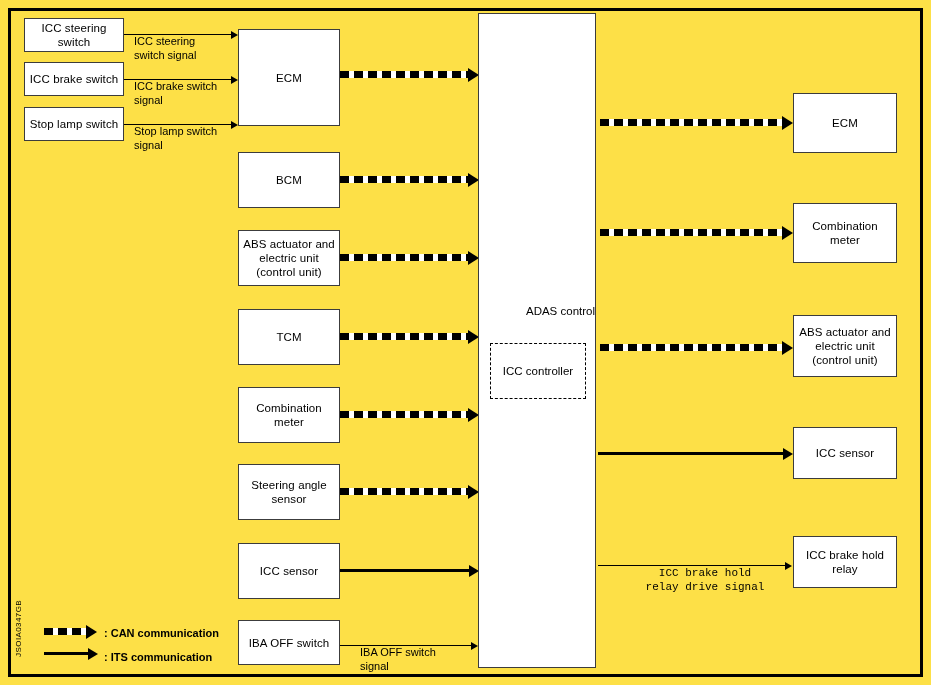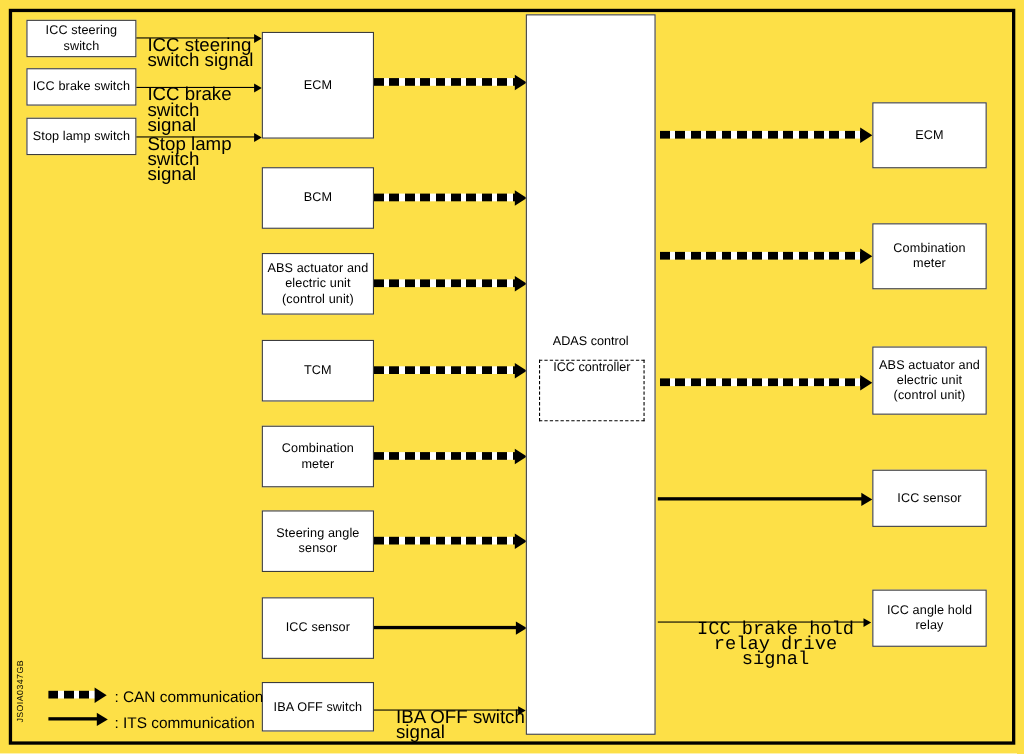--- a/index.html
+++ b/index.html
@@ -53,25 +53,26 @@
     font-size:11.5px;
     line-height:14px;
     color:#000;
   }
   .icc-ctrl{
     position:absolute;
     box-sizing:border-box;
     border:1px dashed #000000;
     background:#ffffff;
     display:flex;
-    align-items:flex-start;
+    align-items:center;
     justify-content:center;
     font-size:11.5px;
     color:#000;
     text-align:center;
+    margin-top:16px;
   }
 
   
   
   .line-thin{
     position:absolute;
     height:1px;
     background:#000000;
   }
   
@@ -109,30 +110,30 @@
     position:absolute;
     width:0;height:0;
     border-top:7px solid transparent;
     border-bottom:7px solid transparent;
     border-left:11px solid #000000;
   }
 
   
   .sig{
     position:absolute;
-    font-size:17px;
+    font-size:11px;
     line-height:14px;
     color:#000000;
     text-align:left;
     white-space:pre-line;
   }
   .sig.center{text-align:center;font-family:Liberation Mono, monospace;}
 
   
-  .legend-row{position:absolute;font-size:14px;color:#000;line-height:14px;}
+  .legend-row{position:absolute;font-size:11px;color:#000;line-height:14px;font-weight:bold;}
 
   
   .fig-code{
     position:absolute;
     font-size:8px;
     letter-spacing:.4px;
     color:#000;
     transform:rotate(180deg);
     writing-mode:vertical-rl;
     white-space:nowrap;
@@ -224,21 +225,21 @@
 
   <div class="line-thick" style="left:340px;top:569px;width:132px;"></div>
   <div class="arrow-md" style="left:469px;top:565px;"></div>
 
   <div class="line-thin" style="left:340px;top:645px;width:134px;"></div>
   <div class="arrow-sm" style="left:471px;top:642px;"></div>
   <div class="sig" style="left:360px;top:645px;width:120px;">IBA OFF switch
 signal</div>
 
   <div class="adas-box" style="left:478px;top:13px;width:118px;height:655px;">
-    <div class="adas-title" style="top:290px;">ADAS control</div>
+    <div class="adas-title" style="top:290px;text-align:right;">ADAS control</div>
     <div class="icc-ctrl" style="left:11px;top:313px;width:96px;height:56px;">
       <span>ICC controller</span>
     </div>
   </div>
 
   <div class="line-can" style="left:600px;top:119px;width:185px;"></div>
   <div class="arrow-lg" style="left:782px;top:116px;"></div>
 
   <div class="line-can" style="left:600px;top:229px;width:185px;"></div>
   <div class="arrow-lg" style="left:782px;top:226px;"></div>
@@ -263,21 +264,21 @@
   </div>
   <div class="box" style="left:793px;top:315px;width:104px;height:62px;">
     <span class="lbl">ABS actuator
 and electric unit
 (control unit)</span>
   </div>
   <div class="box" style="left:793px;top:427px;width:104px;height:52px;">
     <span class="lbl">ICC sensor</span>
   </div>
   <div class="box" style="left:793px;top:536px;width:104px;height:52px;">
-    <span class="lbl">ICC angle hold
+    <span class="lbl">ICC brake hold
 relay</span>
   </div>
 
   <div class="line-can" style="left:44px;top:628px;width:44px;"></div>
   <div class="arrow-lg" style="left:86px;top:625px;"></div>
   <div class="legend-row" style="left:104px;top:626px;">: CAN communication</div>
 
   <div class="line-thick" style="left:44px;top:652px;width:46px;"></div>
   <div class="arrow-md" style="left:88px;top:648px;"></div>
   <div class="legend-row" style="left:104px;top:650px;">: ITS communication</div>

